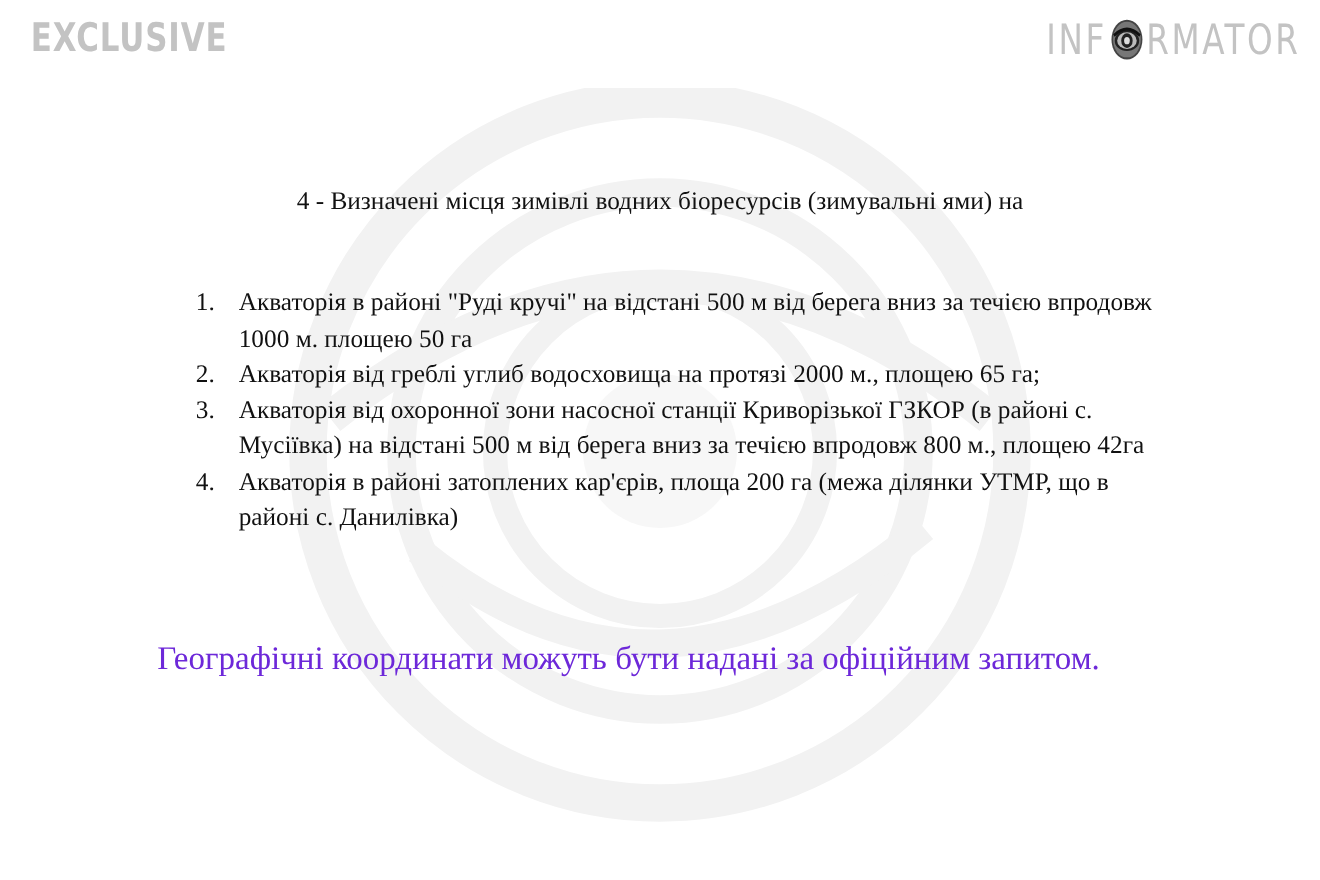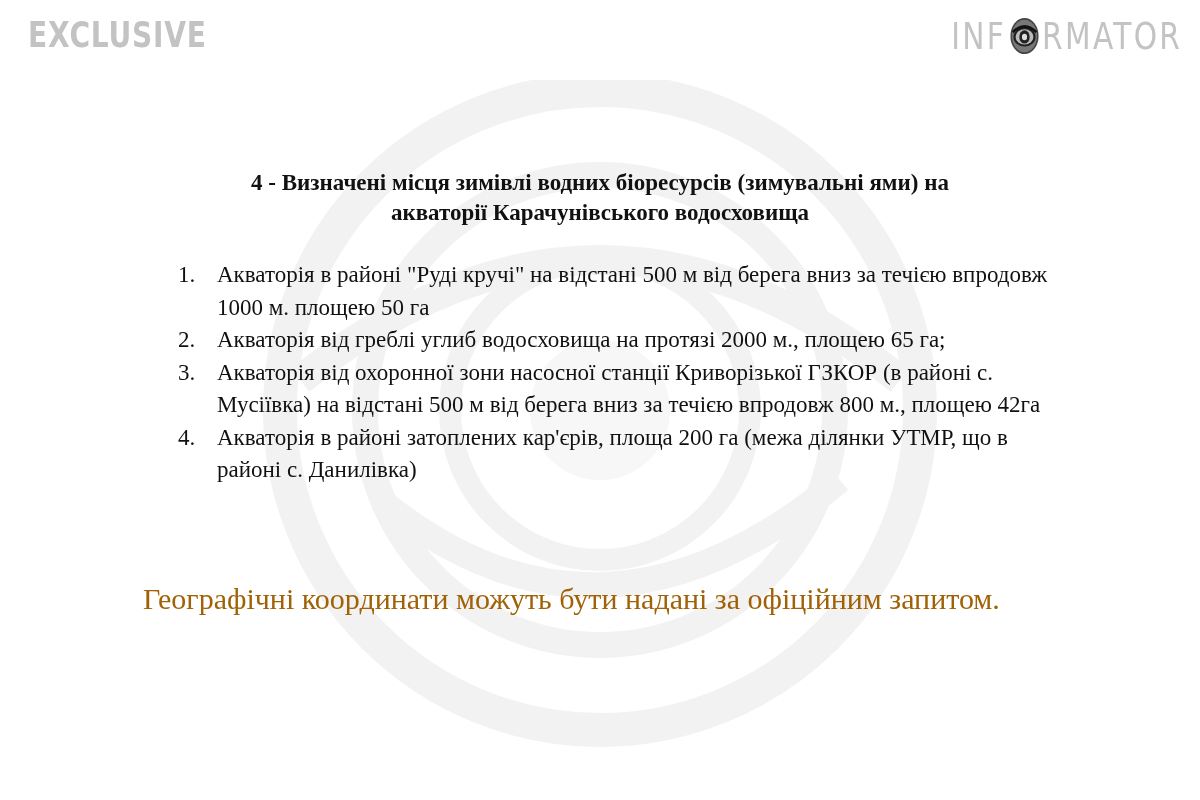--- a/index.html
+++ b/index.html
@@ -22,34 +22,34 @@
       position: absolute; right: 18px; top: 14px;
       display: flex; align-items: center;
       font-family: "DejaVu Sans", sans-serif;
       font-size: 38px; letter-spacing: 3px; color: #c3c3c3;
       transform: scaleX(0.78); transform-origin: right top;
     }
     .brand-right .eye { display: inline-block; width: 38px; height: 38px; margin: 0 4px; }
     .content { position: absolute; left: 0; top: 0; width: 1200px; }
     .heading {
       position: absolute; left: 150px; width: 900px; top: 168px;
-      text-align: center; font-weight: bold; font-size: 23px; line-height: 30px;
+      text-align: center; font-weight: normal; font-size: 23px; line-height: 30px;
       color: #111;
     }
     .list {
       position: absolute; left: 178px; top: 259px; width: 900px;
       margin: 0; padding: 0; list-style: none;
       font-size: 23px; line-height: 32.5px; color: #111;
     }
     .list li { display: flex; }
     .list .num { width: 39px; flex: none; }
     .list .txt { width: 850px; }
     .note {
       position: absolute; left: 143px; top: 578px; width: 920px;
-      font-size: 30px; line-height: 42px; color: #a16207;
+      font-size: 30px; line-height: 42px; color: #6d28d9;
     }
   </style>
 </head>
 <body>
 
 <svg class="watermark" viewBox="0 0 720 700">
   <g fill="none" stroke="#f2f2f2">
     <circle cx="360" cy="330" r="320" stroke-width="34"></circle>
     <circle cx="360" cy="330" r="235" stroke-width="26"></circle>
     <circle cx="360" cy="330" r="150" stroke-width="22"></circle>
@@ -71,21 +71,20 @@
     <circle cx="20" cy="21" r="7" fill="#222"></circle>
     <circle cx="20" cy="21" r="3.5" fill="#ddd"></circle>
     <path d="M 4 16 Q 20 4 36 16" fill="none" stroke="#111" stroke-width="3"></path>
   </svg>
   <span>RMATOR</span>
 </div>
 
 <div class="content">
   <div class="heading">
     <div>4 - Визначені місця зимівлі водних біоресурсів (зимувальні ями) на</div>
-    <div>акваторії Карачунівського водосховища</div>
   </div>
 
   <ol class="list">
     <li>
       <span class="num">1.</span>
       <span class="txt">Акваторія в районі "Руді кручі" на відстані 500 м від берега вниз за течією впродовж 1000 м. площею 50 га</span>
     </li>
     <li>
       <span class="num">2.</span>
       <span class="txt">Акваторія від греблі углиб водосховища на протязі 2000 м., площею 65 га;</span>

